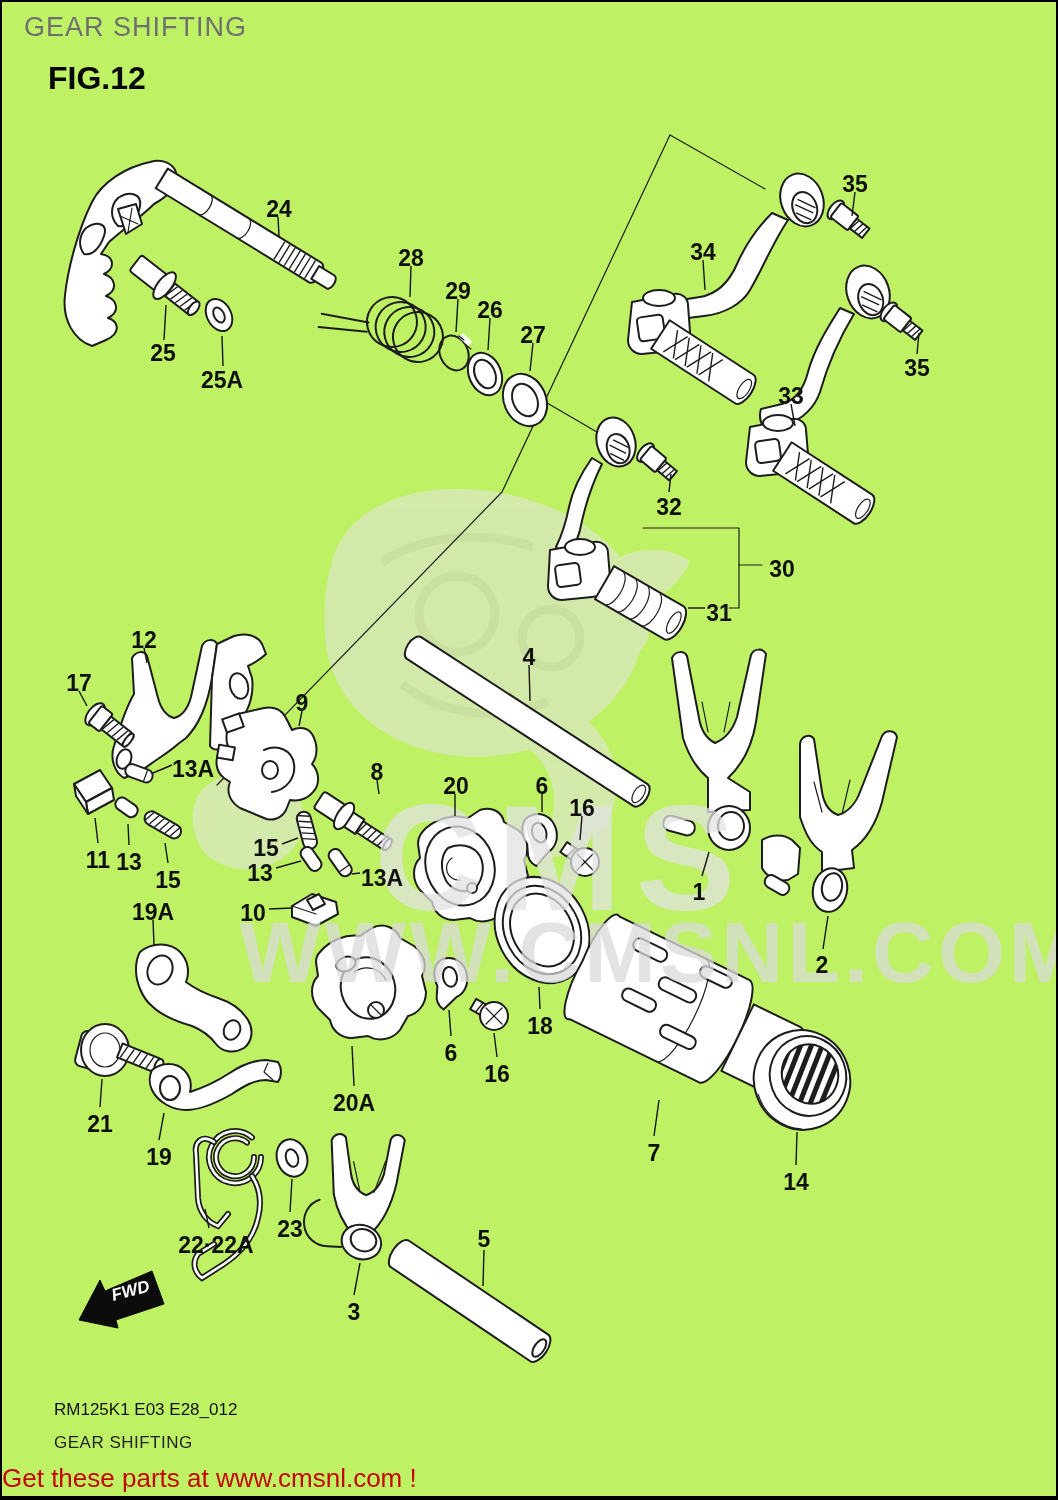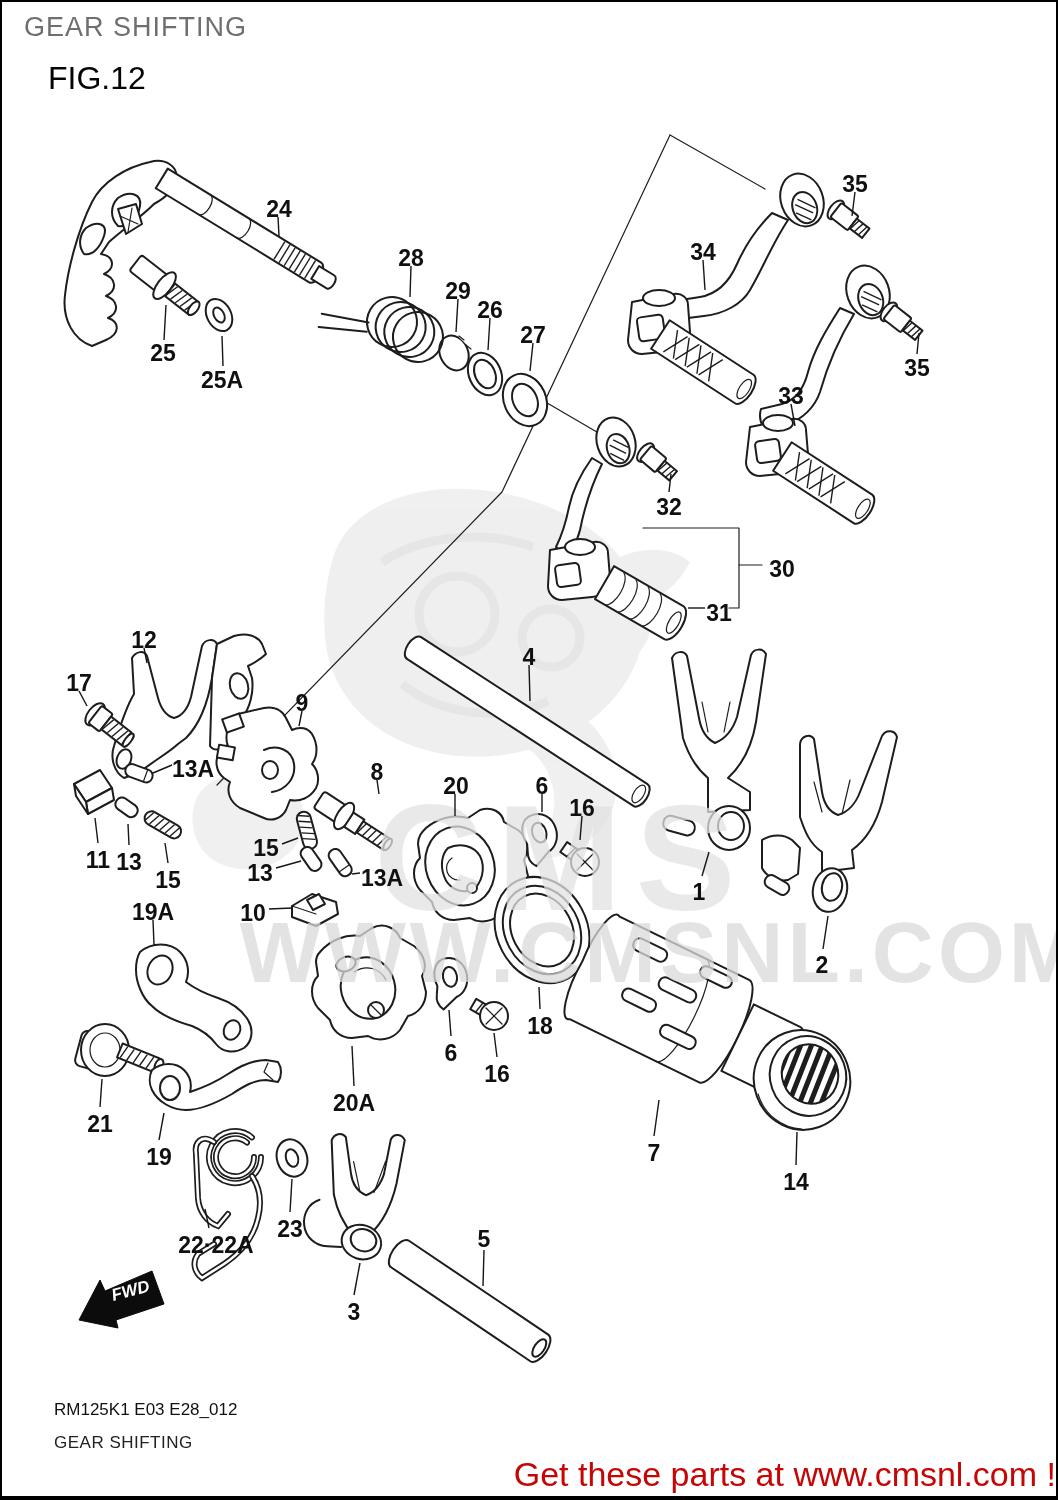--- a/index.html
+++ b/index.html
@@ -1,27 +1,27 @@
 <!DOCTYPE html>
 <html><head>
 <meta charset="utf-8">
 <style>
   html,body{margin:0;padding:0;background:#888;}
   .page{
     position:relative;width:1058px;height:1500px;
-    background:#ffffff;
+    background:#bef264;
     border:2px solid #000;border-bottom-width:4px;
     box-sizing:border-box;overflow:hidden;
     font-family:"Liberation Sans",sans-serif;
   }
   .hdr-title{position:absolute;left:22px;top:10px;font-size:27px;color:#6f6f6f;letter-spacing:1px;}
-  .hdr-fig{position:absolute;left:46px;top:58px;font-size:32px;font-weight:normal;color:#050505;}
+  .hdr-fig{position:absolute;left:46px;top:58px;font-size:32px;font-weight:bold;color:#050505;}
   .ft-code{position:absolute;left:52px;top:1398px;font-size:17px;color:#111;}
   .ft-cap{position:absolute;left:52px;top:1431px;font-size:17px;color:#222;letter-spacing:.5px;}
-  .banner{position:absolute;left:0;right:0;bottom:2px;text-align:right;font-size:34px;color:#c60505;margin-top:19px;}
+  .banner{position:absolute;left:0;right:0;bottom:2px;text-align:left;font-size:26px;color:#c60505;margin-top:19px;}
   svg.diagram{position:absolute;left:0;top:0;}
   svg .p{fill:#fff;stroke:#1d1d1d;stroke-width:2;stroke-linejoin:round;stroke-linecap:round;}
   svg .ln{fill:none;stroke:#1d1d1d;stroke-width:2;stroke-linejoin:round;stroke-linecap:round;}
   svg .thin{stroke-width:1.2;}
   svg .hatch{stroke:#1d1d1d;stroke-width:1.4;fill:none;}
   svg .plabel{font-family:"Liberation Sans",sans-serif;font-size:23px;font-weight:bold;fill:#101010;text-anchor:middle;}
   svg .leader{stroke:#161616;stroke-width:1.4;}
   svg .wm-big{font-family:"Liberation Sans",sans-serif;font-size:150px;font-weight:bold;fill:#e2e2e2;letter-spacing:14px;text-anchor:middle;}
   svg .wm-url{font-family:"Liberation Sans",sans-serif;font-size:86px;font-weight:bold;fill:#dadada;letter-spacing:4px;text-anchor:middle;}
   svg .wo{fill:none;stroke:#1d1d1d;stroke-width:6;stroke-linecap:round;}

